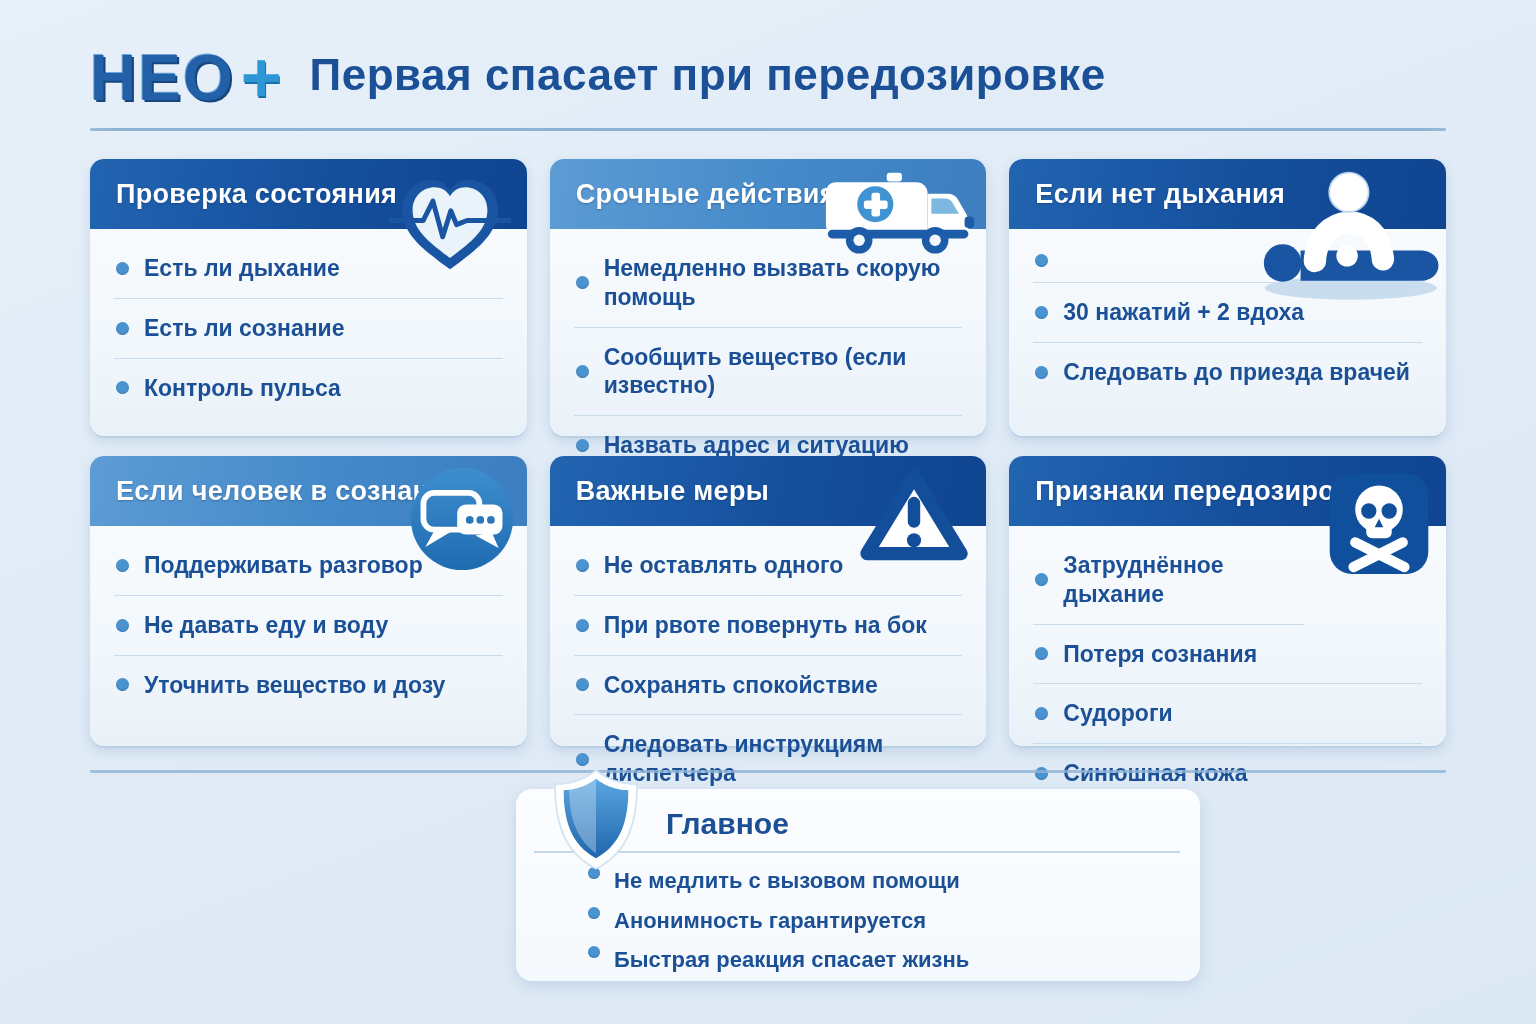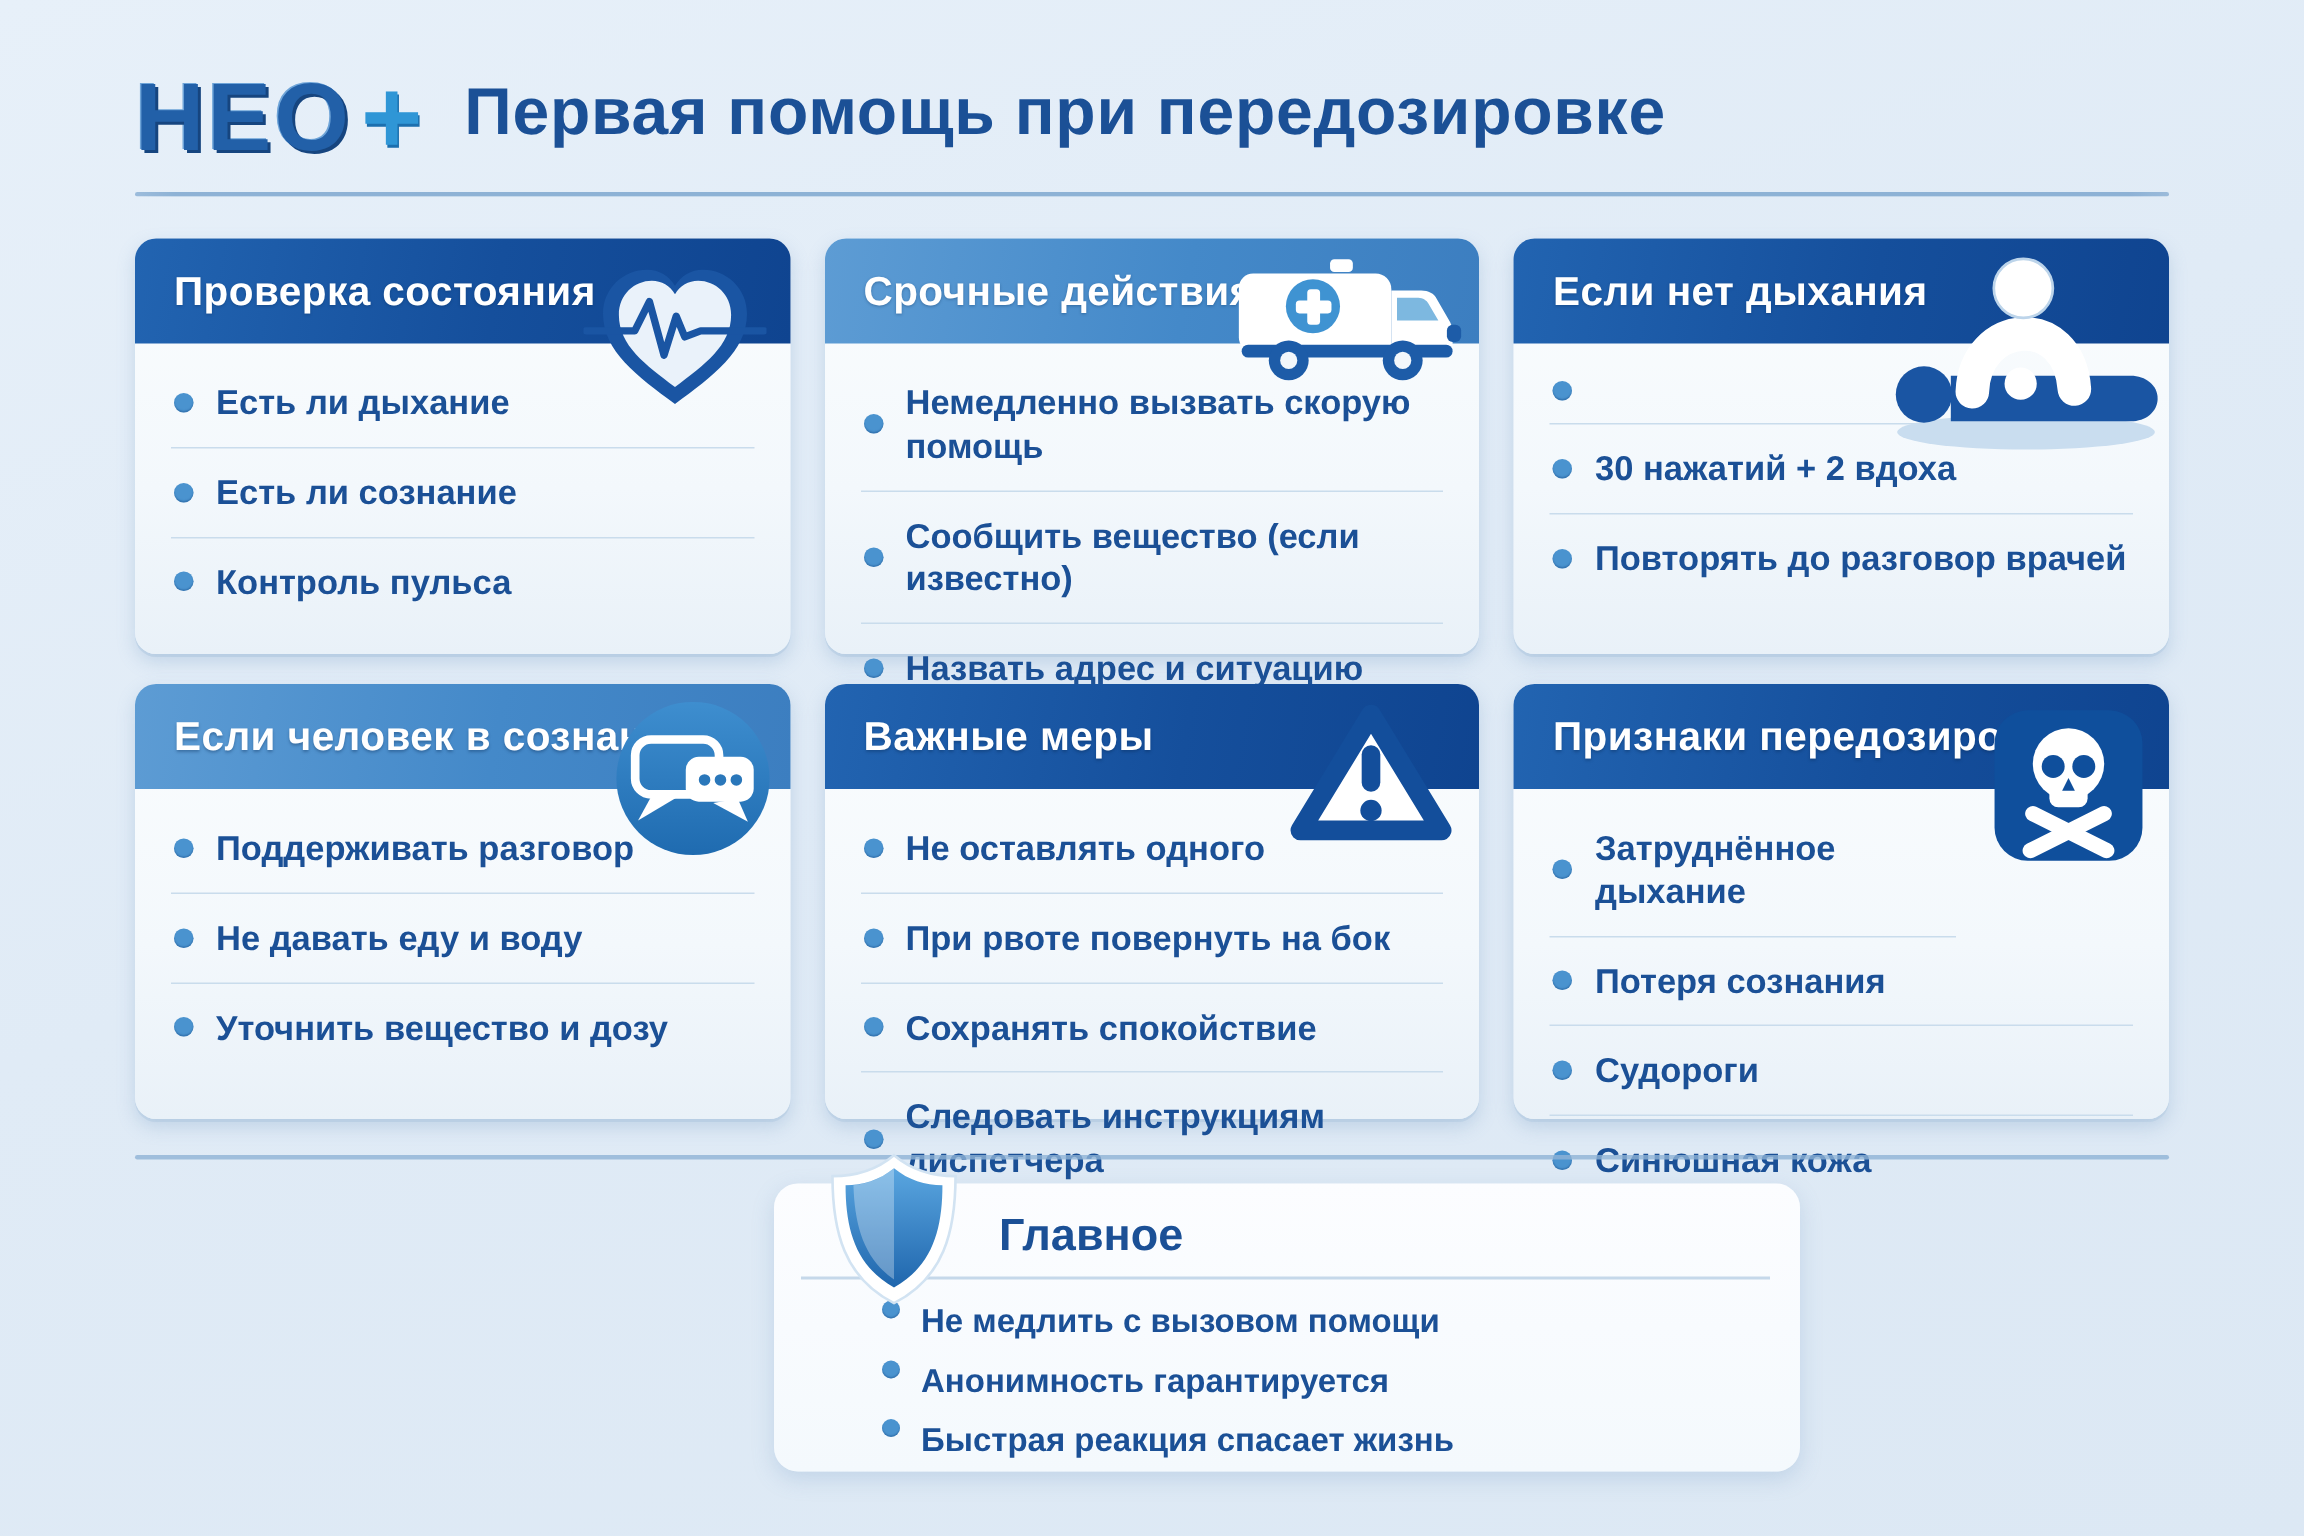--- a/index.html
+++ b/index.html
@@ -88,21 +88,21 @@
 </head>
 <body>
 
 <div class="page">
 
   <div class="top">
     <div class="logo">
       <span class="logo-main">НЕО</span>
       <span class="logo-plus">+</span>
     </div>
-    <div class="page-title">Первая помощь при передозировке</div>
+    <div class="page-title">Первая спасает при передозировке</div>
   </div>
   <hr class="top-divider">
 
   <div class="grid">
 
     <div class="card r1">
       <div class="card-header dark">
         <span class="card-title">Проверка состояния</span>
       </div>
       <svg class="card-icon icon-heart" viewBox="0 0 150 130">
@@ -176,21 +176,21 @@
       <div class="card-body">
         <div class="card-item pad-icon">
           <span class="bullet"></span>
         </div>
         <div class="card-item">
           <span class="bullet"></span>
           <span class="item-text">30 нажатий + 2 вдоха</span>
         </div>
         <div class="card-item">
           <span class="bullet"></span>
-          <span class="item-text">Повторять до разговор врачей</span>
+          <span class="item-text">Следовать до приезда врачей</span>
         </div>
       </div>
     </div>
 
     <div class="card r2">
       <div class="card-header light">
         <span class="card-title">Если человек в сознании</span>
       </div>
       <svg class="card-icon icon-chat" viewBox="0 0 110 110">
         <defs>

